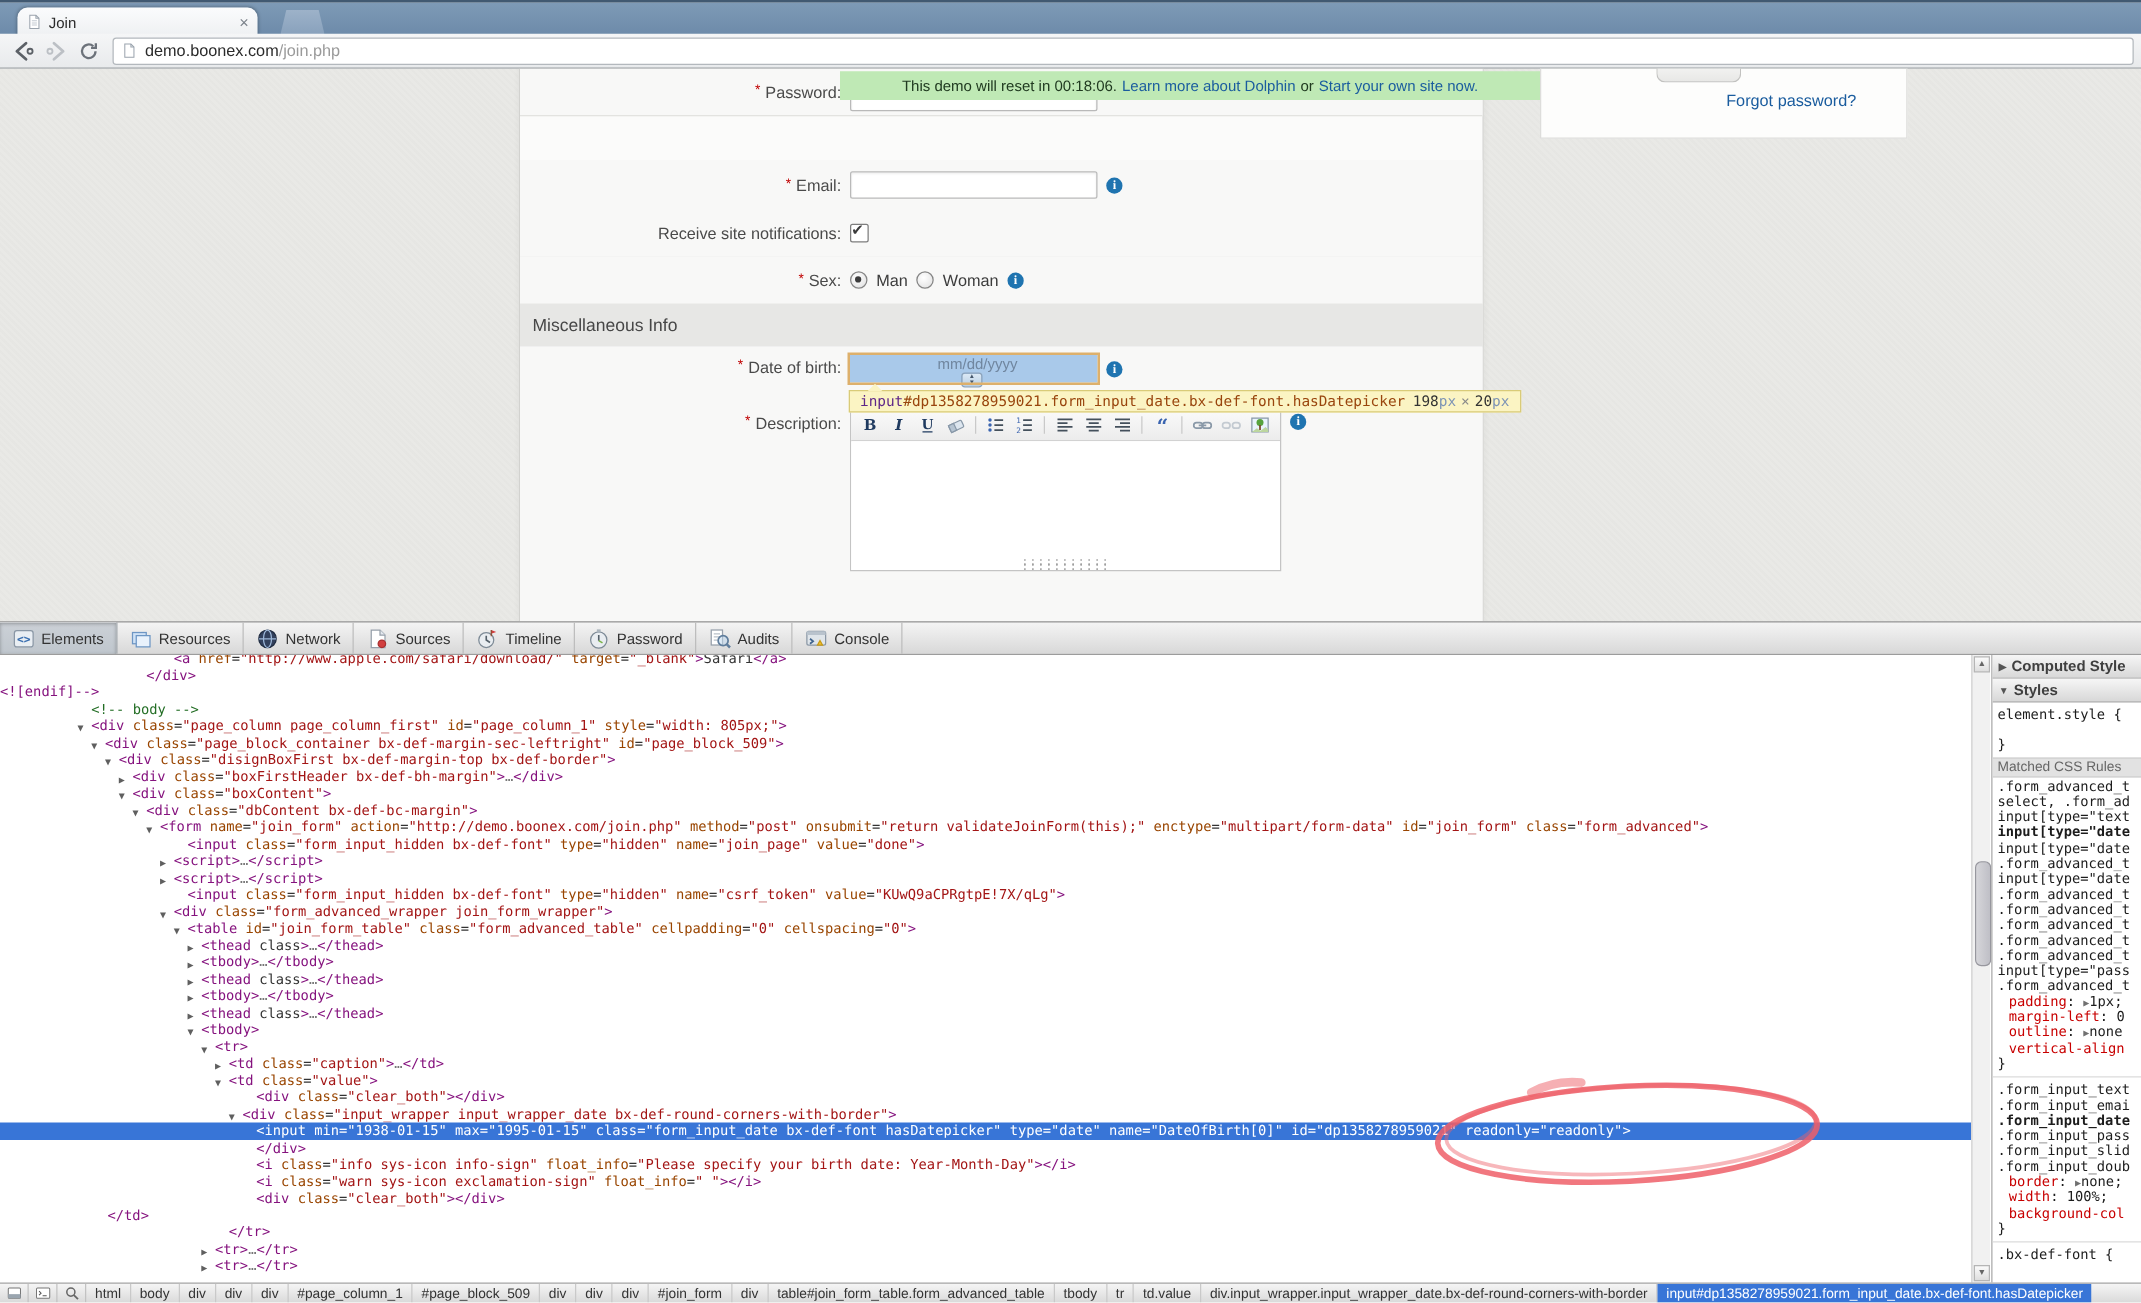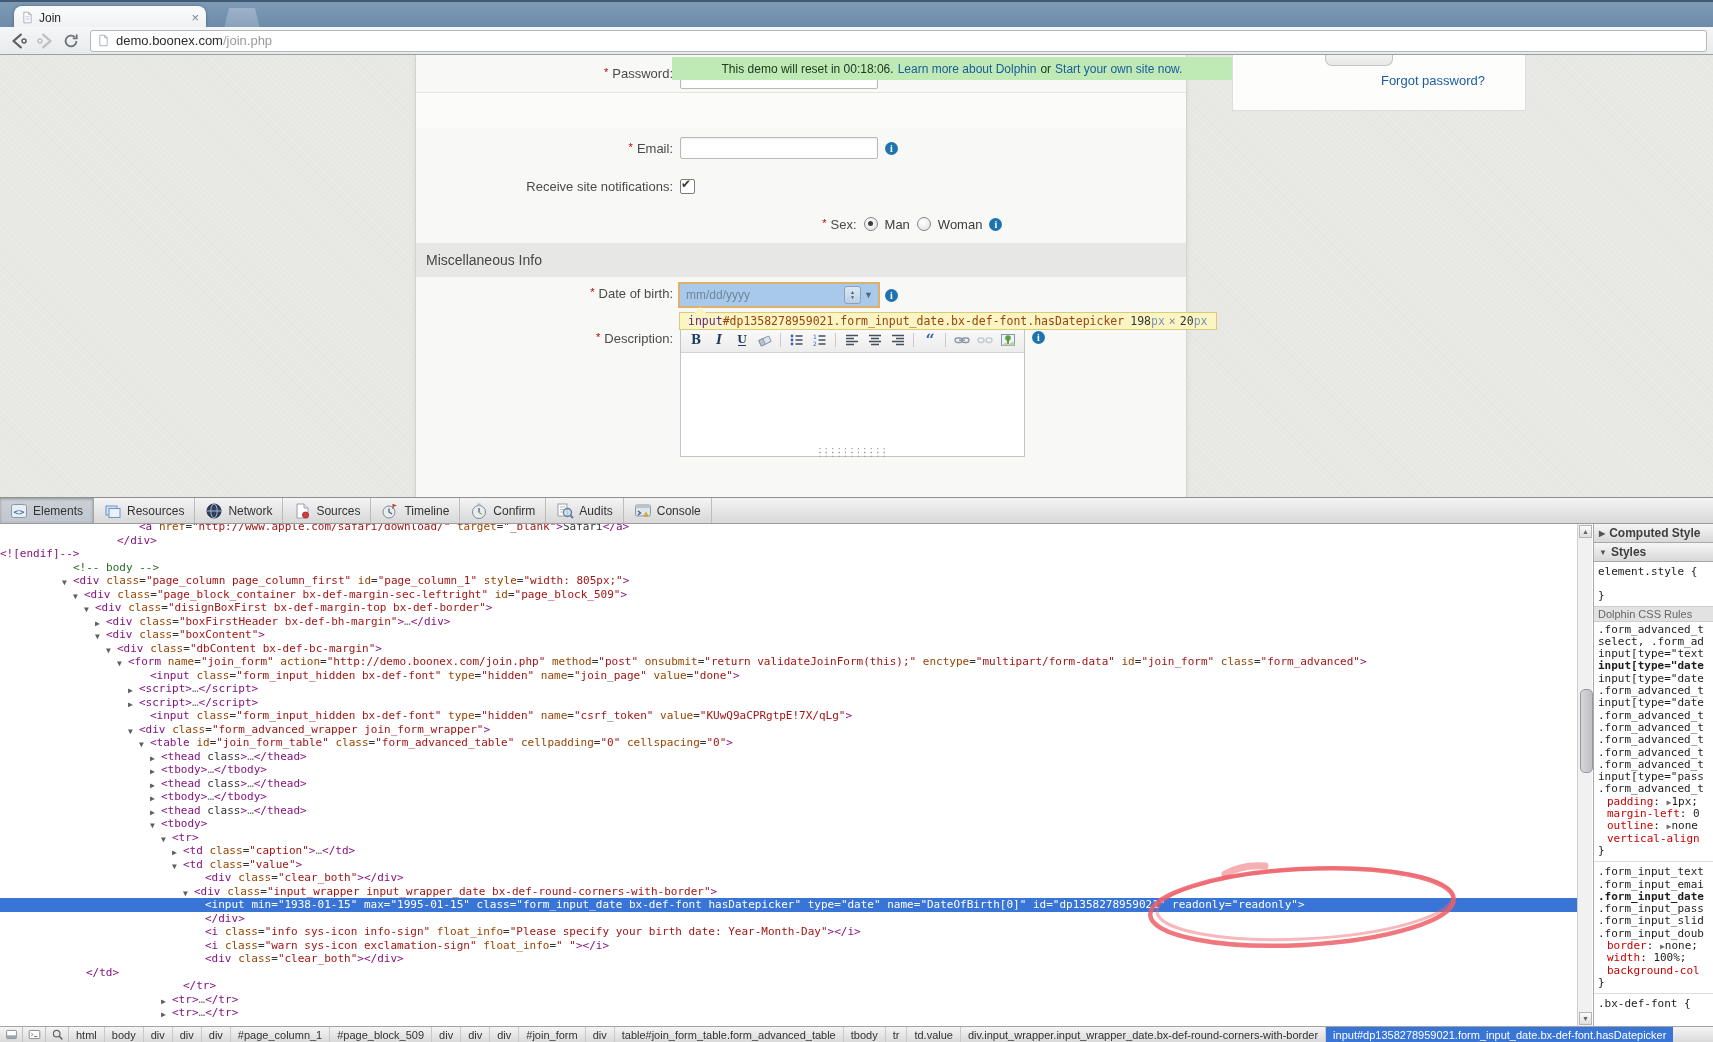--- a/index.html
+++ b/index.html
@@ -41,21 +41,21 @@
   
   .banner{position:absolute;left:672px;top:2px;width:560px;height:23px;background:#bfe9b5;display:flex;align-items:center;justify-content:center;font-size:12px;color:#203a20;z-index:6;gap:4px;white-space:nowrap;}
   .banner a{color:#1a5c9e;text-decoration:none;}
 
   
   .rightbox{position:absolute;left:1232px;top:-3px;width:292px;height:57px;background:#fdfdfc;border:1px solid #dddddb;}
   .pill{position:absolute;left:92px;top:-1px;width:66px;height:13px;background:linear-gradient(#f4f4f3,#e8e8e6);border:1px solid #c2c2c0;border-top:none;border-radius:0 0 7px 7px;}
   .forgot{position:absolute;right:40px;top:20px;font-size:13px;color:#1a5c9e;text-decoration:none;}
 
   
-  .dob-box{width:198px;height:22px;box-sizing:border-box;background:#a9c9ea;outline:2px solid #ddb06c;display:flex;align-items:center;position:relative;}
+  .dob-box{width:198px;height:22px;box-sizing:border-box;background:#a9c9ea;outline:2px solid #ddb06c;display:flex;align-items:center;position:relative;flex-direction:column;}
   .dob-ph{flex:1;font-size:12px;color:#70869f;padding-left:6px;}
   .spin{width:15px;height:16px;border:1px solid #8ba2ba;background:linear-gradient(#dce9f5,#b9cfe4);border-radius:3px;display:flex;flex-direction:column;align-items:center;justify-content:center;font-size:5px;color:#44566b;line-height:5px;margin-right:3px;}
   .dob-caret{font-size:9px;color:#55657a;margin-right:5px;}
 
   
   .insp-tip{position:absolute;left:679px;top:257px;height:18px;background:#fbf4c3;border:1px solid #d9cb78;box-sizing:border-box;display:flex;align-items:center;padding:0 8px;font:11.5px "DejaVu Sans Mono",monospace;white-space:nowrap;z-index:7;}
   .insp-tip::before{content:"";position:absolute;left:14px;top:-6px;border-left:6px solid transparent;border-right:6px solid transparent;border-bottom:6px solid #fbf4c3;}
   .tip-tag{color:#5f2788;text-align:center;}
   .tip-rest{color:#99450d;}
   .tip-num{color:#333;margin-left:6px;}
@@ -190,21 +190,21 @@
           </div>
       </div>
 
       <div class="form-row" style="top:113px;height:37px;">
         <div class="lbl"><span>Receive site notifications:</span></div>
         <div class="ctrl">
             <span class="cb"></span>
           </div>
       </div>
 
-      <div class="form-row" style="top:150px;height:38px;justify-content:center;">
+      <div class="form-row" style="top:150px;height:38px;">
         <div class="lbl"><span class="req">*</span><span>Sex:</span></div>
         <div class="ctrl">
           <span class="rd on"></span>
             <span class="opt-label">Man</span>
           <span class="rd"></span>
             <span class="opt-label">Woman</span>
           <span class="i-ic"></span>
         </div>
       </div>
 
@@ -404,21 +404,21 @@
         </div>
         <div class="dt-tab">
           <span class="dt-ic">
             <svg viewBox="0 0 18 18">
               <circle cx="9" cy="10" r="6.5" fill="#e9edf1" stroke="#7d8a96"></circle>
               <rect x="7.5" y="1.5" width="3" height="2.5" fill="#aab4bd"></rect>
               <path d="M9 6v4.5" stroke="#55606a" stroke-width="1.3"></path>
               <path d="M9 10.5l3 1.8" stroke="#7bb34a" stroke-width="1.3"></path>
             </svg>
           </span>
-          <span>Confirm</span>
+          <span>Password</span>
         </div>
         <div class="dt-tab">
           <span class="dt-ic">
             <svg viewBox="0 0 18 18">
               <rect x="2" y="2" width="9" height="12" fill="#fff" stroke="#97a0ab"></rect>
               <path d="M4 5h5M4 7.5h5M4 10h3" stroke="#b8c0c8"></path>
               <circle cx="11.5" cy="10.5" r="4" fill="rgba(190,215,240,.5)" stroke="#5f7d9c" stroke-width="1.4"></circle>
               <path d="M14.5 13.5l2.5 2.5" stroke="#5f7d9c" stroke-width="2"></path>
             </svg>
           </span>
@@ -487,21 +487,21 @@
             <span>Computed Style</span>
           </div>
         <div class="sb-head">
             <span class="sb-tri">▼</span>
             <span>Styles</span>
           </div>
         <div class="sb-body" id="sb-body">
             <div class="sb-line">element.style {</div>
             <div class="sb-gap"></div>
             <div class="sb-line">}</div>
-            <div class="sb-sec">Dolphin CSS Rules</div>
+            <div class="sb-sec">Matched CSS Rules</div>
             <div class="sb-line">.form_advanced_t</div>
             <div class="sb-line">select, .form_ad</div>
             <div class="sb-line">input[type="text</div>
             <div class="sb-line sb-bold">input[type="date</div>
             <div class="sb-line">input[type="date</div>
             <div class="sb-line">.form_advanced_t</div>
             <div class="sb-line">input[type="date</div>
             <div class="sb-line">.form_advanced_t</div>
             <div class="sb-line">.form_advanced_t</div>
             <div class="sb-line">.form_advanced_t</div>

